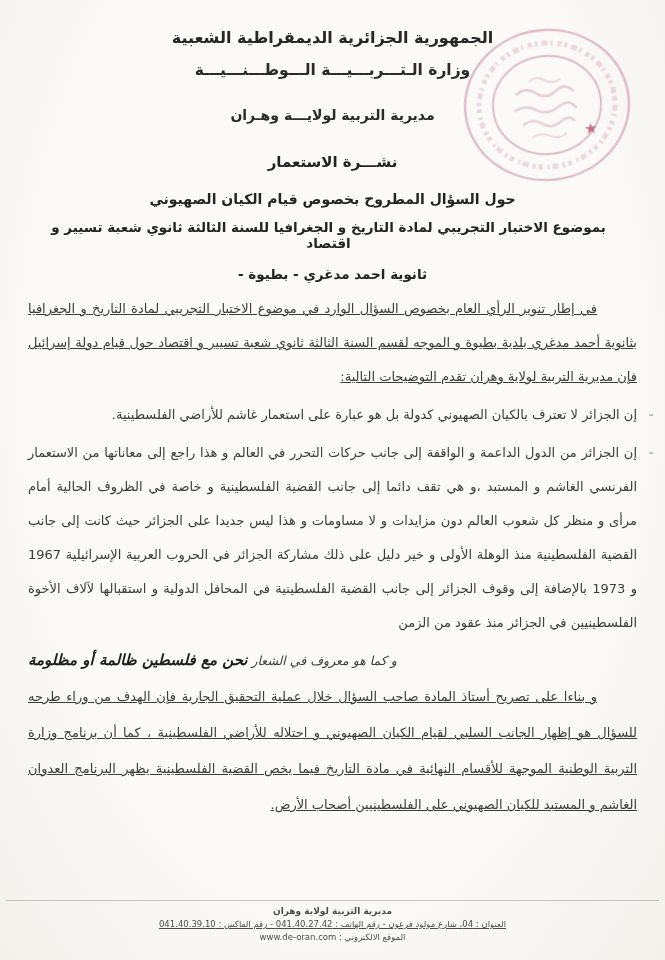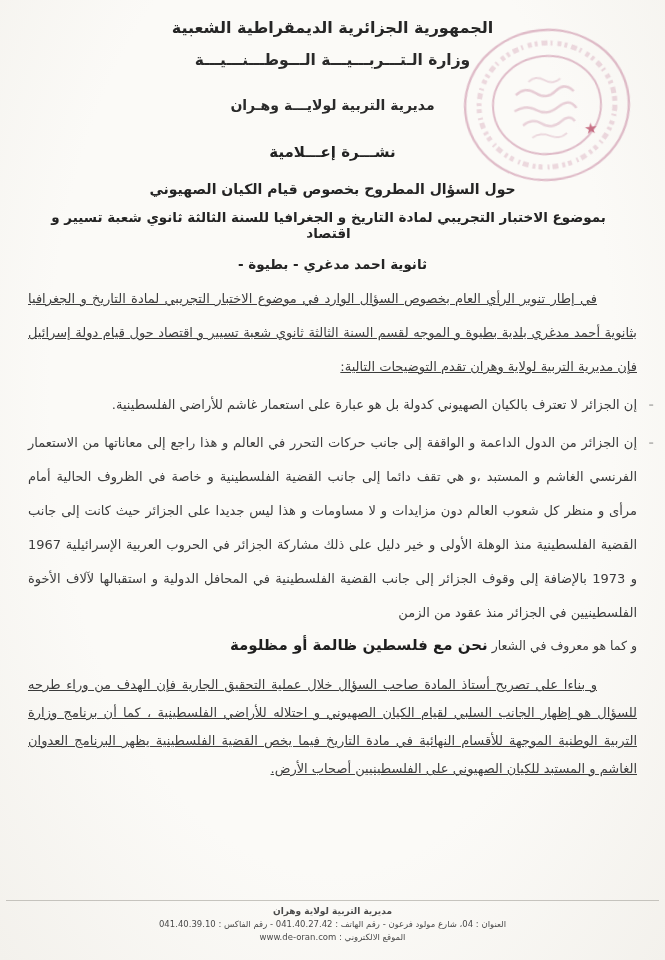--- a/index.html
+++ b/index.html
@@ -10,61 +10,62 @@
     background:
       radial-gradient(ellipse at 50% 40%, #fbfaf7 60%, #f3f1ec 100%);
     font-family:"DejaVu Sans", sans-serif;
     color:#3a3a3a;
     direction:rtl;
     overflow:hidden;
     box-sizing:border-box;
     padding:12px 28px 0 28px;
   }
   .center{text-align:center;}
-  .hdr1{font-size:16px;font-weight:bold;color:#262626;margin:6px 0 0 0;}
+  .hdr1{font-size:16px;font-weight:bold;color:#262626;margin:16px 0 0 0;}
   .hdr2{font-size:15.5px;font-weight:bold;color:#2a2a2a;margin:14px 0 0 0;letter-spacing:.5px;text-align:center;}
   .hdr3{font-size:14px;font-weight:bold;color:#2a2a2a;margin:28px 0 0 0;}
   .title{font-size:15px;font-weight:bold;color:#222;margin:30px 0 0 0;letter-spacing:.5px;}
   .subj1{font-size:14px;font-weight:bold;color:#242424;margin:20px 0 12px 0;}
   .subj2{font-size:13.5px;font-weight:bold;color:#242424;margin:12px 8px 0 0;}
   .subj3{font-size:13.5px;font-weight:bold;color:#242424;margin:15px 0 0 0;}
   .para{
     font-size:13px;line-height:34px;text-align:justify;
     margin:10px 0 0 0;color:#3c3c3c;
   }
   .indent{text-indent:40px;text-decoration:underline;}
   .point{position:relative;margin-top:4px;}
   .dash{
     position:absolute;right:-17px;top:0;
     opacity:.38;font-weight:bold;color:#555;
   }
   .slogan{
-    margin:6px 0 0 0;text-align:right;font-size:12.5px;color:#3c3c3c;
-    line-height:18px;
+    margin:6px 0 0 0;text-align:left;font-size:12.5px;color:#3c3c3c;
+    line-height:28px;
+    font-style:italic;
   }
   .slogan b{font-size:15px;color:#1e1e1e;letter-spacing:.2px;}
-  .closing{line-height:28px;margin-top:16px;}
+  .closing{line-height:36px;margin-top:4px;}
   
   .stamp{
     position:absolute;top:26px;right:30px;width:176px;height:158px;
     transform:rotate(-6deg);
     opacity:.8;filter:blur(.3px);
     pointer-events:none;
   }
   
   .footer{
     position:absolute;left:0;right:0;bottom:18px;
     text-align:center;
   }
   .footer-rule{
     border:none;border-top:1px solid #b9b6b0;
     margin:0 6px 5px 6px;opacity:.8;
   }
   .f-org{font-size:9px;font-weight:bold;color:#4a4a4a;}
-  .f-line{font-size:8.5px;color:#4a4a4a;margin-top:3px;}
+  .f-line{font-size:8.5px;color:#4a4a4a;margin-top:3px;text-decoration:underline;}
   .f-web{font-size:8.5px;color:#4a4a4a;margin-top:3px;}
 </style>
 </head>
 <body>
 
 <div class="page">
 
   <div class="stamp">
     <svg width="176" height="158" viewBox="0 0 176 158">
       <g fill="none" stroke="#bb6b8c" stroke-opacity="0.55">
@@ -80,21 +81,21 @@
         <path d="M70 110 q9 -5 18 0 t17 -1" stroke-width="2" stroke-opacity="0.3"></path>
       </g>
       <text x="136" y="112" font-size="15" fill="#b03050" fill-opacity="0.85">★</text>
     </svg>
   </div>
 
   <div class="hdr1 center">الجمهورية الجزائرية الديمقراطية الشعبية</div>
   <div class="hdr2 center">وزارة الـتـــربـــيـــة الـــوطـــنـــيـــة</div>
   <div class="hdr3 center">مديرية التربية لولايـــة وهـران</div>
 
-  <div class="title center">نشـــرة إعـــلامية</div>
+  <div class="title center">نشـــرة الاستعمار</div>
   <div class="subj1 center">حول السؤال المطروح بخصوص قيام الكيان الصهيوني</div>
   <div class="subj2 center">بموضوع الاختبار التجريبي لمادة التاريخ و الجغرافيا للسنة الثالثة ثانوي شعبة تسيير و اقتصاد</div>
   <div class="subj3 center">ثانوية احمد مدغري - بطيوة -</div>
 
   <p class="para indent">في إطار تنوير الرأي العام بخصوص السؤال الوارد في موضوع الاختبار التجريبي لمادة التاريخ و الجغرافيا بثانوية أحمد مدغري بلدية بطيوة و الموجه لقسم السنة الثالثة ثانوي شعبة تسيير و اقتصاد حول قيام دولة إسرائيل فإن مديرية التربية لولاية وهران تقدم التوضيحات التالية:</p>
 
   <div class="para point">
     <span class="dash">-</span>
     <span>إن الجزائر لا تعترف بالكيان الصهيوني كدولة بل هو عبارة على استعمار غاشم للأراضي الفلسطينية.</span>
   </div>

